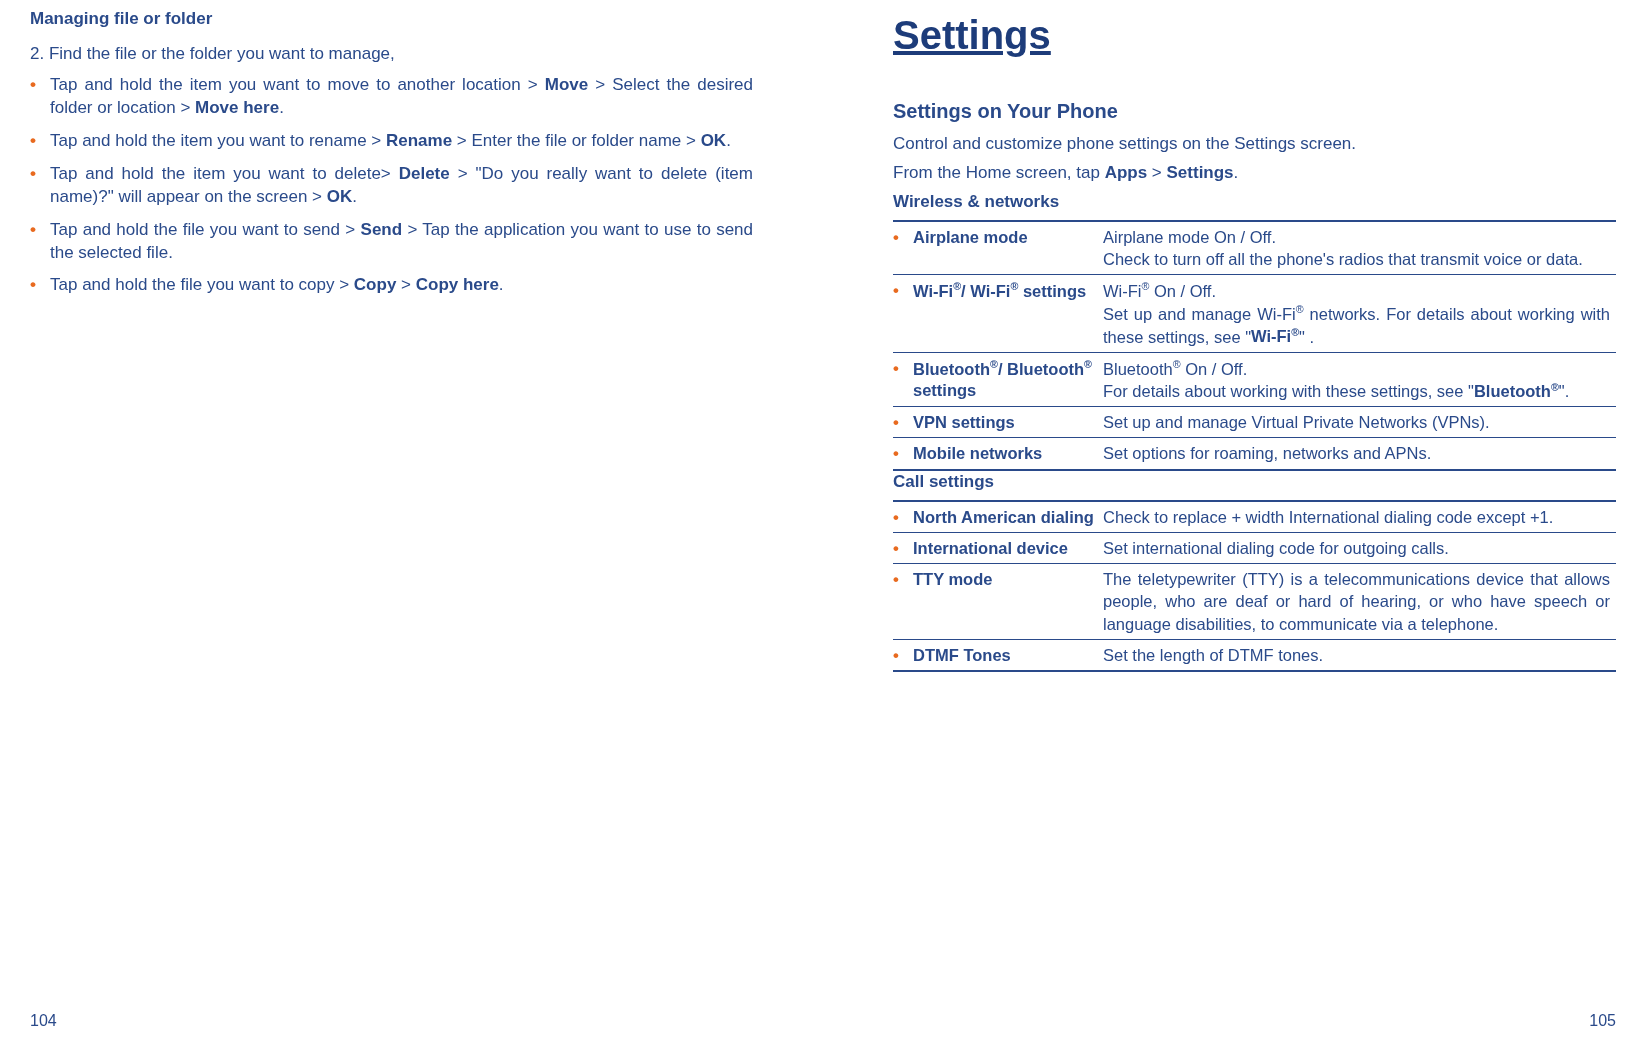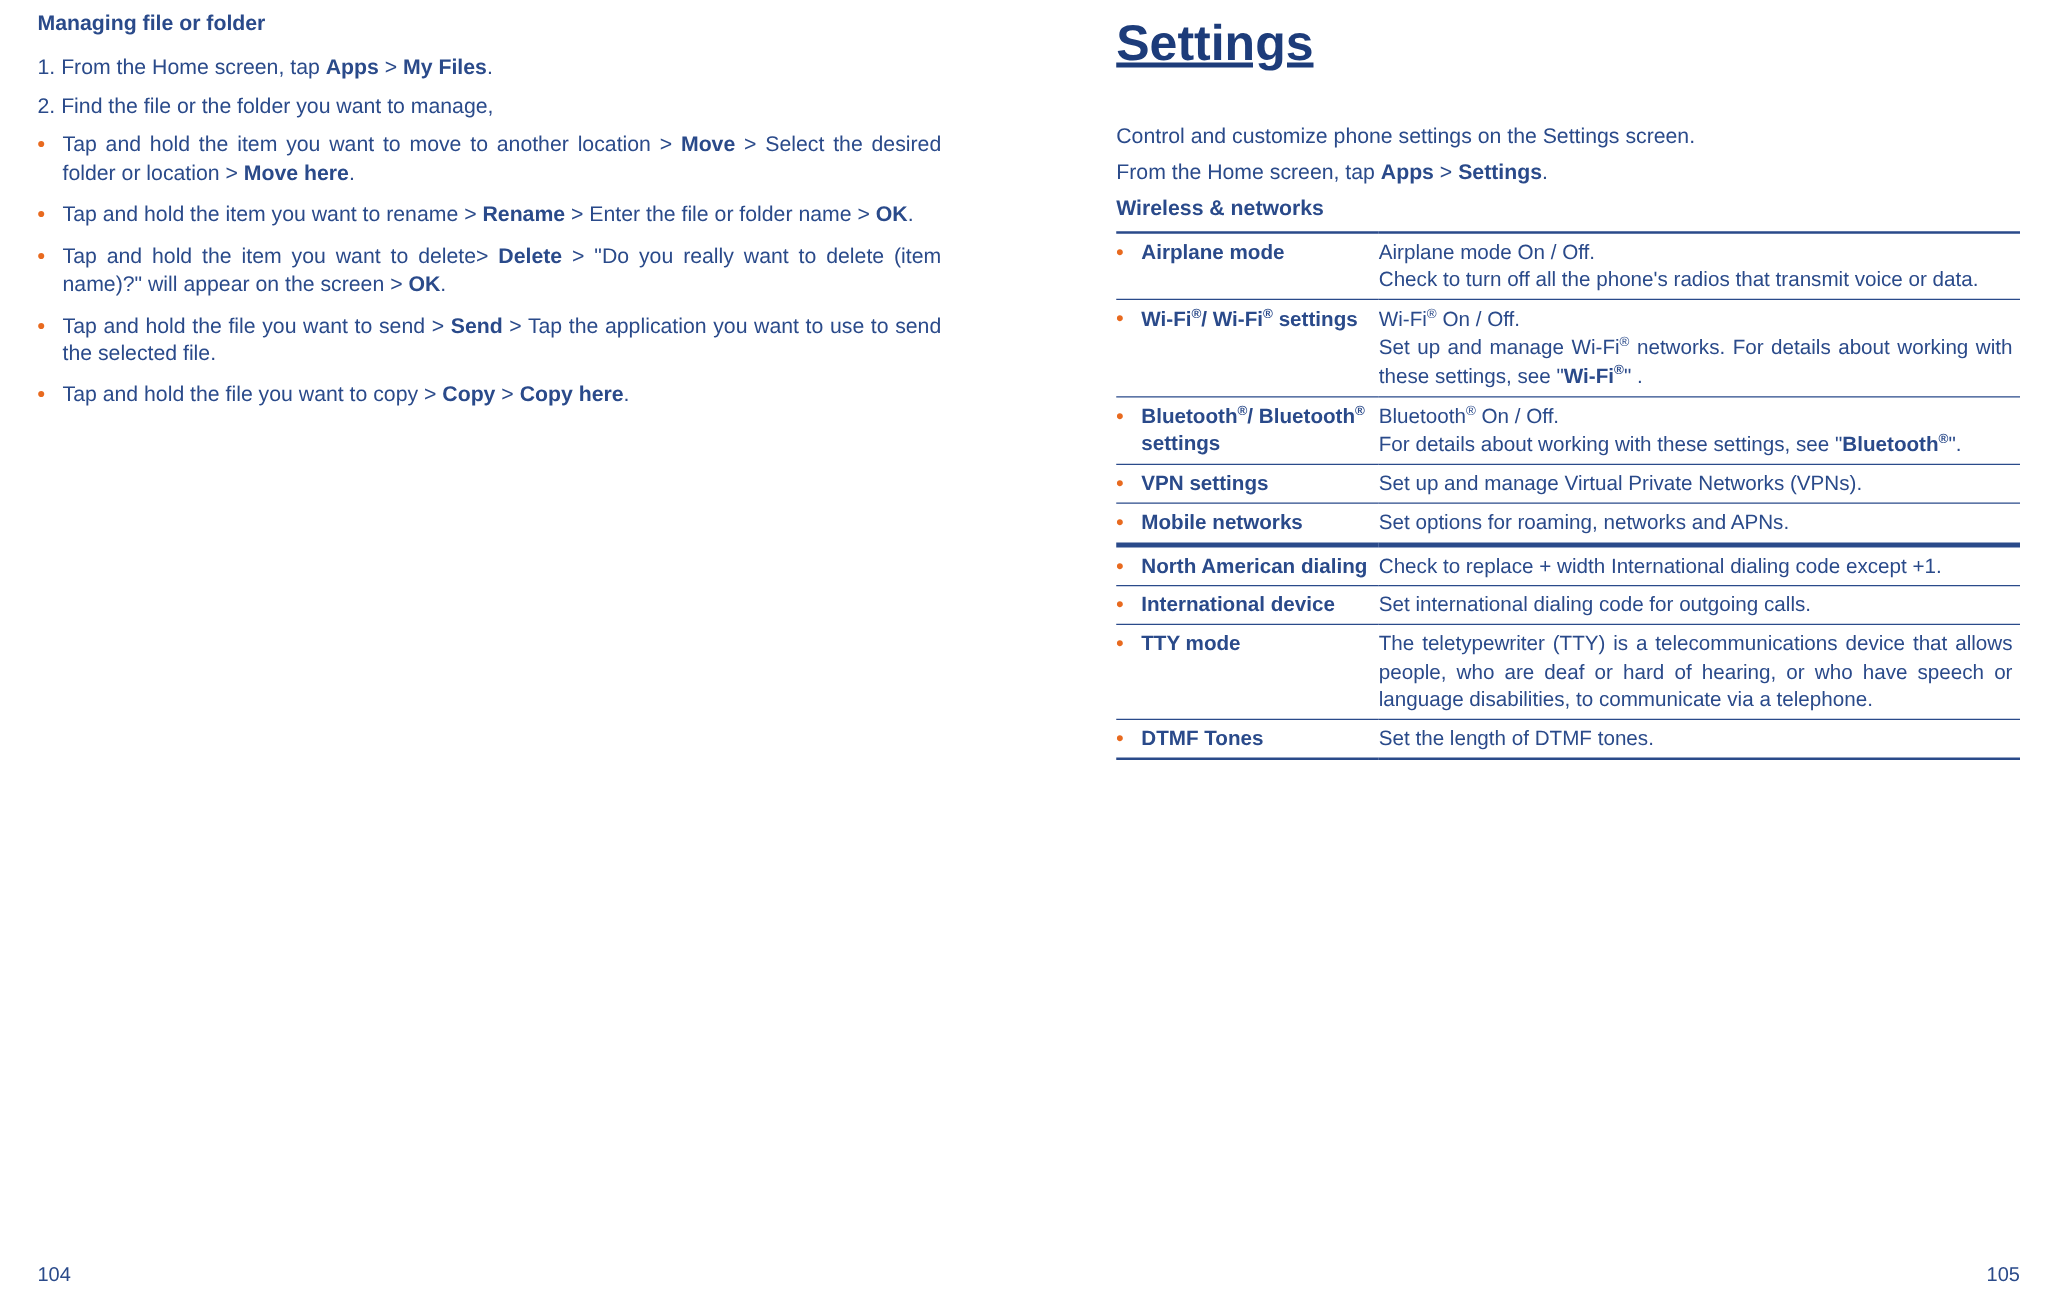--- a/index.html
+++ b/index.html
@@ -85,23 +85,20 @@
   }
   .pgnum-left { left: 30px; }
   .pgnum-right { right: 30px; text-align: center; }
 </style>
 </head>
 <body>
 
 <div class="page page-left">
   <div class="h-managing">Managing file or folder</div>
 
-  <div class="step">
-    <span>1. From the Home screen, tap </span><span class="bold">Apps</span><span> &gt; </span><span class="bold">My Files</span><span>.</span>
-  </div>
 
   <div class="step">2. Find the file or the folder you want to manage,</div>
 
   <ul class="bullet-list">
     <li class="bullet-item">
       <span class="bullet-dot">•</span>
       <span class="bullet-text">
         <span>Tap and hold the item you want to move to another location &gt; </span><span class="bold">Move</span><span> &gt; Select the desired folder or location &gt; </span><span class="bold">Move here</span><span>.</span>
       </span>
     </li>
@@ -130,20 +127,21 @@
       </span>
     </li>
   </ul>
 
   <div class="pgnum pgnum-left">104</div>
 </div>
 
 <div class="page page-right">
   <div class="title-big">Settings</div>
 
+  <div class="section-h">Settings on Your Phone</div>
   <div class="para">Control and customize phone settings on the Settings screen.</div>
   <div class="para">
     <span>From the Home screen, tap </span><span class="bold">Apps</span><span> &gt; </span><span class="bold">Settings</span><span>.</span>
   </div>
 
   <div class="subhead">Wireless &amp; networks</div>
   <table class="settings">
     <tbody>
         <tr>
       <td class="col-label">
@@ -186,20 +184,21 @@
             <div class="label-flex">
               <span class="bullet-dot">•</span>
               <span>Mobile networks</span>
             </div>
           </td>
       <td class="col-desc">Set options for roaming, networks and APNs.</td>
     </tr>
   </tbody>
     </table>
 
+  <div class="subhead">Call settings</div>
   <table class="settings">
     <tbody>
         <tr>
       <td class="col-label">
             <div class="label-flex">
               <span class="bullet-dot">•</span>
               <span>North American dialing</span>
             </div>
           </td>
       <td class="col-desc">Check to replace + width International dialing code except +1.</td>

